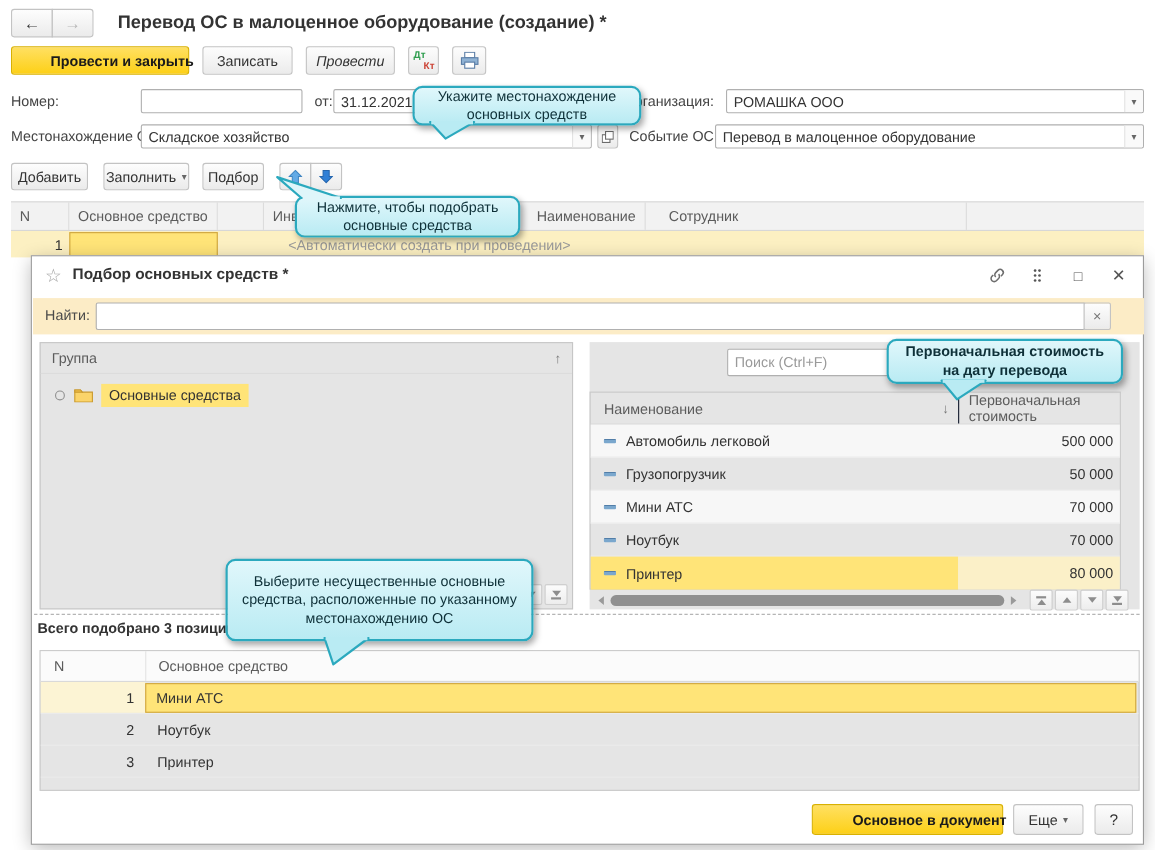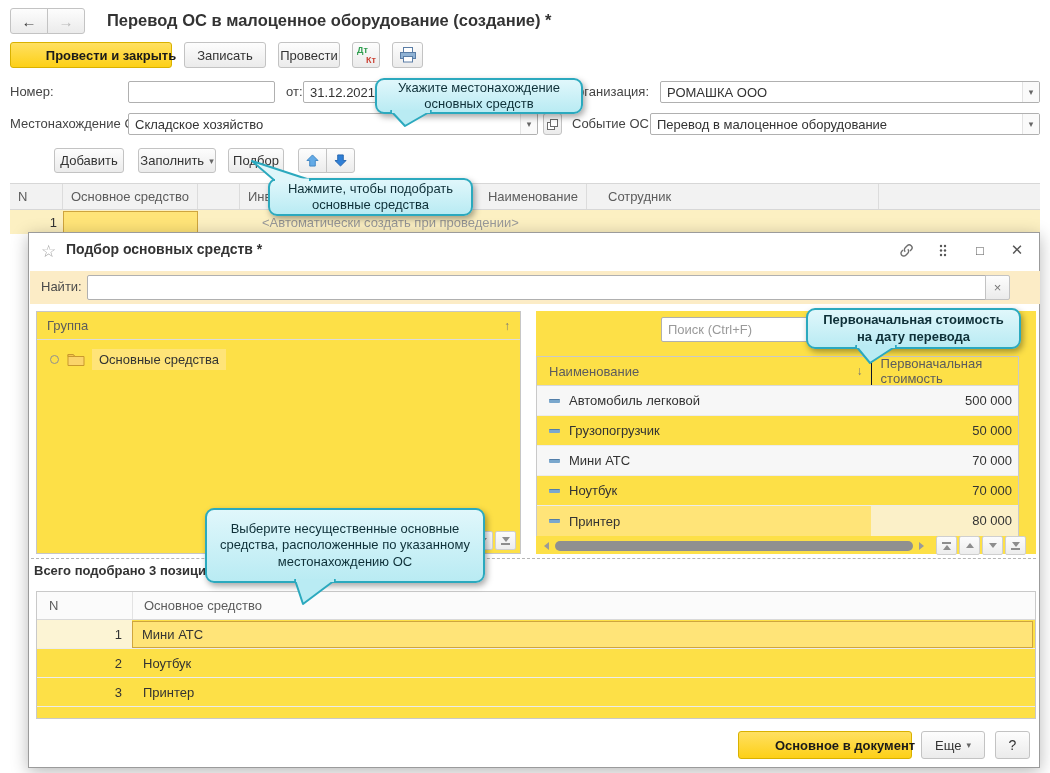--- a/index.html
+++ b/index.html
@@ -45,21 +45,21 @@
     color:#0e3038; text-align:center;
     display:flex; align-items:center; justify-content:center;
     padding:4px 12px; font-size:13px; line-height:16.5px;
   }
   .tail { position:absolute; overflow:visible; }
   
   #modal {
     position:absolute; left:28px; top:232px; width:1012px; height:536px; z-index:10;
     background:#fff; border:1px solid #9b9b9b; box-shadow:0 4px 16px rgba(0,0,0,.28);
   }
-  .panel { position:absolute; border:1px solid #c6c6c6; background:#fde047; }
+  .panel { position:absolute; border:1px solid #c6c6c6; background:#e5e5e5; }
   .phead { height:28px; border-bottom:1px solid #dcdcdc; display:flex; align-items:center; padding:0 10px; color:#5c5c5c; }
   .grid-row { display:flex; align-items:center; height:30px; border-bottom:1px solid #ececec; }
   .dash-ico { display:inline-block; width:11px; height:4px; border-radius:1px; background:#7aa7cd; border-top:1px solid #527ea8; margin:0 9px 0 12px; }
   .scroll-btn {
     width:21px; height:19px; border:1px solid #cfcfcf; border-radius:2px;
     background:linear-gradient(#fcfcfc,#ededed); display:flex; flex-direction:column;
     align-items:center; justify-content:center; gap:1px; cursor:pointer;
   }
   .tri { width:0; height:0; border:4px solid transparent; }
   .tri.up   { border-bottom:5px solid #8d8d8d; border-top:none; }
@@ -82,21 +82,21 @@
     <button class="btn" style="width:38px;height:26px;margin-left:-1px;border-radius:0 3px 3px 0;font-size:15px;color:#b9b9b9;">
         <span>→</span>
       </button>
   </div>
 
   <div class="abs" style="left:107px;top:11px;font-size:16.5px;font-weight:600;color:#333;">Перевод ОС в малоценное оборудование (создание) *</div>
 
   <div class="abs" style="left:10px;top:42px;display:flex;gap:12px;">
     <button class="btn btn-yellow" style="width:162px;height:26px;">Провести и закрыть</button>
     <button class="btn" style="width:82px;height:26px;">Записать</button>
-    <button class="btn" style="width:62px;height:26px;">Провести</button>
+    <button class="btn" style="width:81px;height:26px;font-style:italic;">Провести</button>
     <button class="btn" style="width:28px;height:26px;position:relative;">
       <span style="position:absolute;left:4px;top:2px;font-size:9px;font-weight:bold;color:#2f9e4f;">Дт</span>
       <span style="position:absolute;right:3px;bottom:2px;font-size:9px;font-weight:bold;color:#cc4437;">Кт</span>
     </button>
     <button class="btn" style="width:31px;height:26px;">
       <svg width="18" height="16" viewBox="0 0 18 16">
         <rect x="4.5" y="0.5" width="9" height="5" fill="#fff" stroke="#5a7da6"></rect>
         <rect x="1.5" y="5.5" width="15" height="6" fill="#8fb2d4" stroke="#5a7da6"></rect>
         <rect x="4.5" y="9.5" width="9" height="5.5" fill="#fff" stroke="#5a7da6"></rect>
       </svg>
@@ -125,21 +125,21 @@
       <rect x="0.5" y="3.5" width="7" height="7" fill="#fff" stroke="#6b6b6b"></rect>
       <rect x="3.5" y="0.5" width="7" height="7" fill="#fff" stroke="#6b6b6b"></rect>
     </svg>
   </button>
   <div class="lbl" style="left:572px;top:112px;">Событие ОС:</div>
   <div class="field" style="left:650px;top:113px;width:390px;height:22px;">
     <span class="val">Перевод в малоценное оборудование</span>
     <span class="combo-arrow">▾</span>
   </div>
 
-  <div class="abs" style="left:10px;top:148px;display:flex;align-items:flex-start;margin-left:44px;">
+  <div class="abs" style="left:10px;top:148px;display:flex;align-items:flex-start;">
     <button class="btn" style="width:70px;height:25px;">Добавить</button>
     <button class="btn" style="width:78px;height:25px;margin-left:14px;">
       <span>Заполнить</span>
       <span style="font-size:9px;color:#666;">▾</span>
     </button>
     <button class="btn" style="width:56px;height:25px;margin-left:12px;">Подбор</button>
     <div style="display:flex;margin-left:14px;">
       <button class="btn" style="width:29px;height:25px;border-radius:3px 0 0 3px;">
         <svg width="13" height="13" viewBox="0 0 14 14">
             <polygon points="7,1 13,7 10,7 10,13 4,13 4,7 1,7" fill="#63aae6" stroke="#3f85c2"></polygon>

